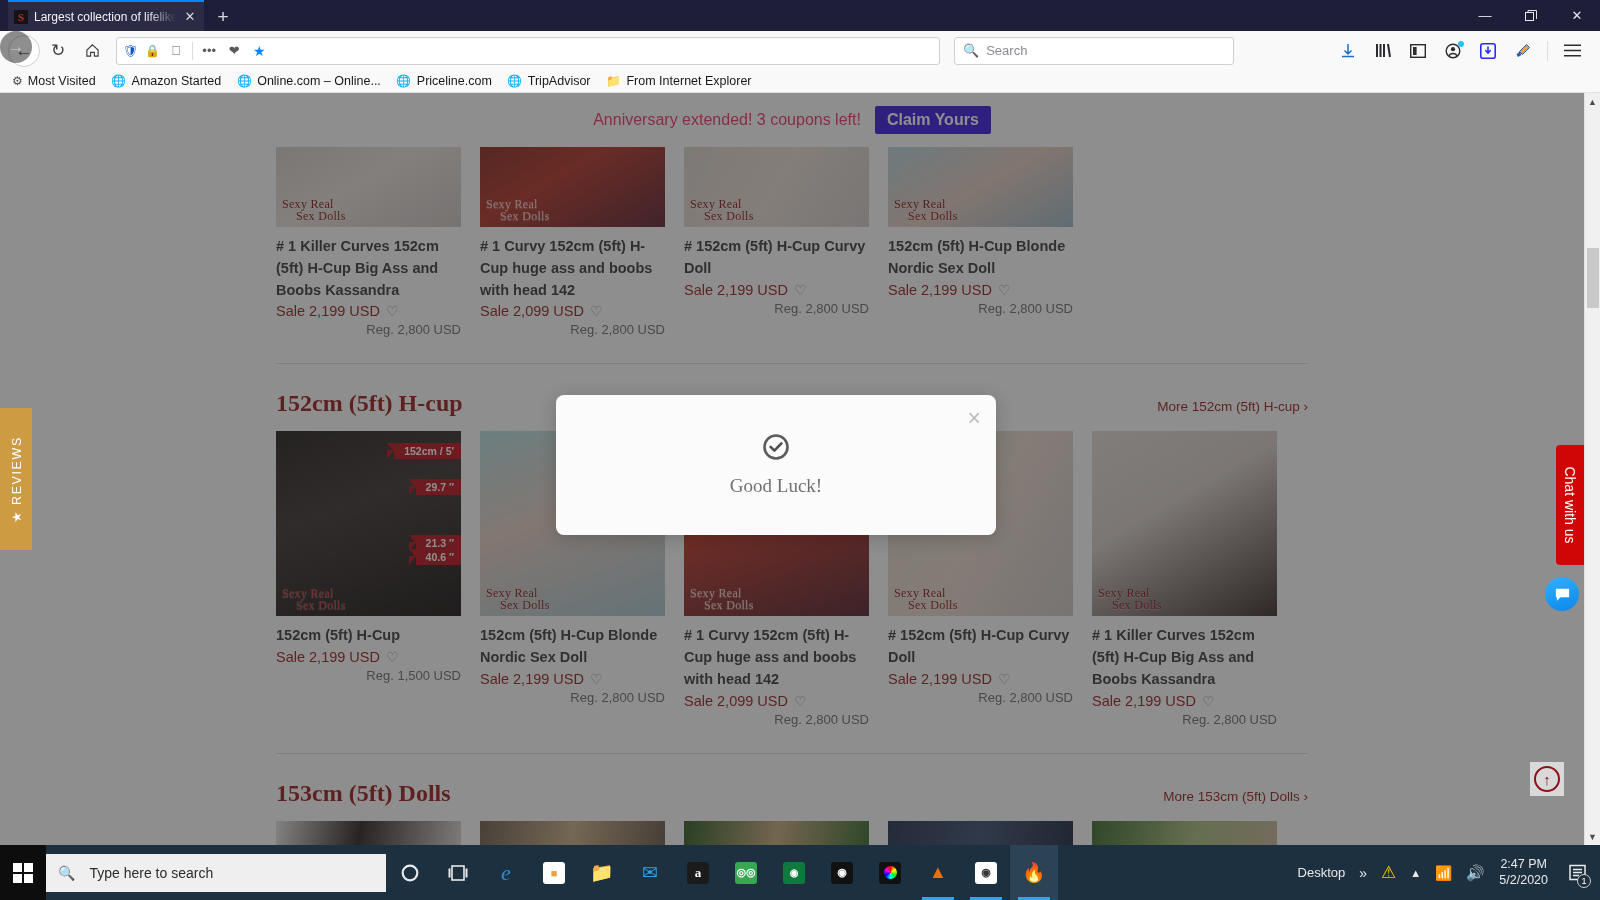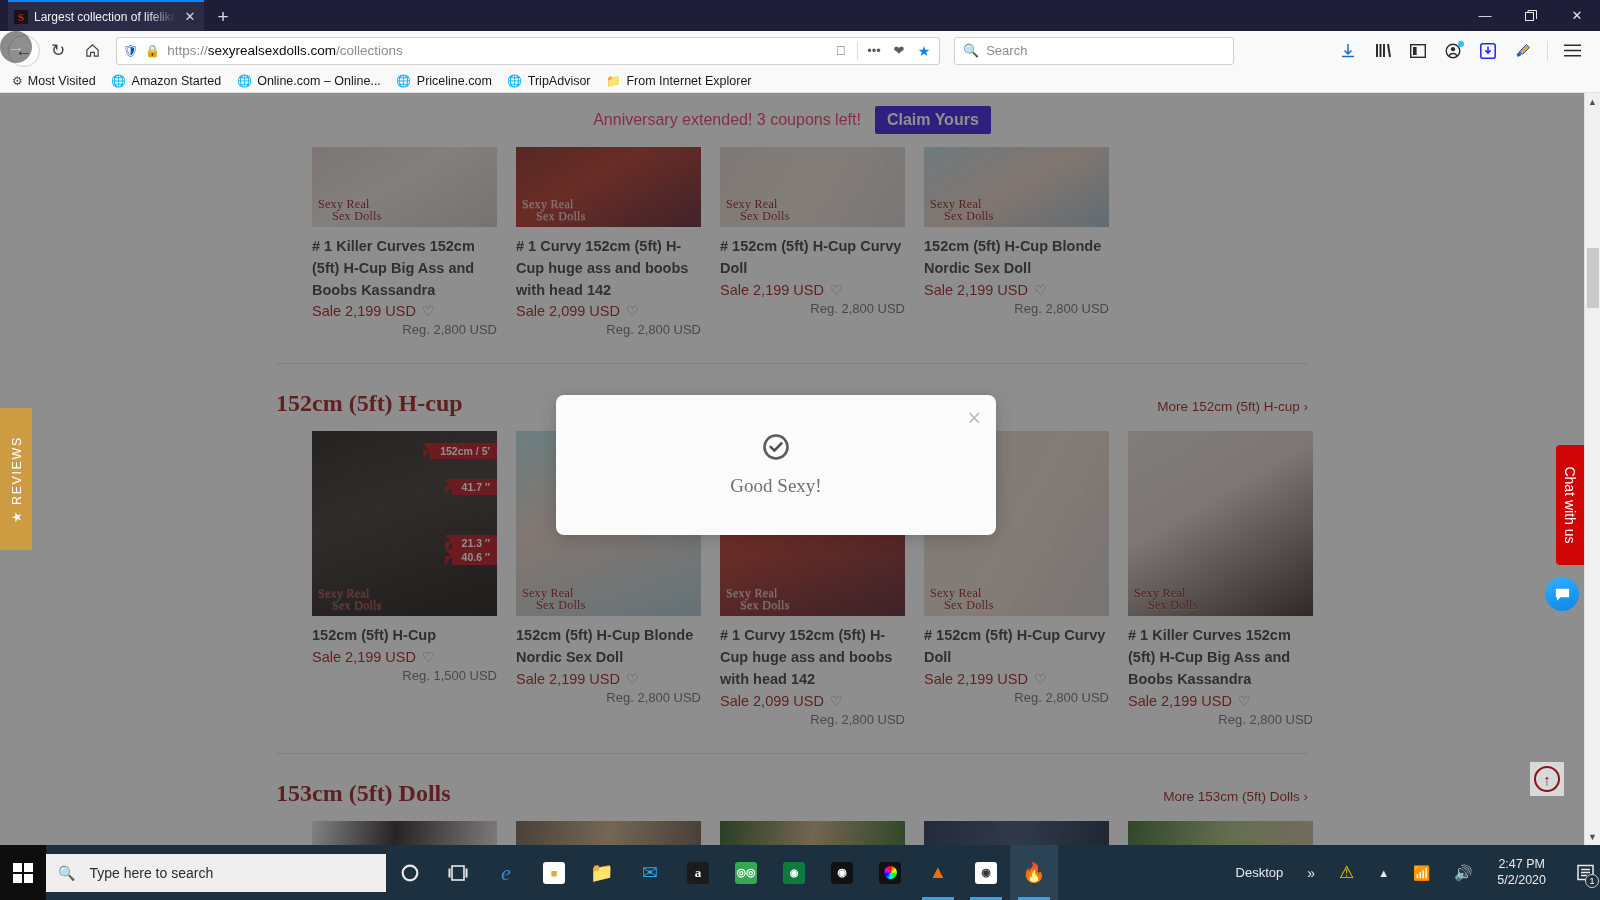--- a/index.html
+++ b/index.html
@@ -108,21 +108,21 @@
   }
   .promo-text { color:#f0356a; font-size:16px; }
   .promo-btn {
     background:#3a1ae0; color:#fff; font-size:16px; font-weight:bold;
     padding:5px 12px; border-radius:2px;
   }
 
   .content { position:relative; padding:0 276px; }
 
   
-  .grid { display:grid; grid-template-columns:repeat(5, 185px); column-gap:19px;margin-left:36px; }
+  .grid { display:grid; grid-template-columns:repeat(5, 185px); column-gap:19px; }
   .cell { width:185px; }
   .thumb { width:185px; height:185px; position:relative; overflow:hidden; background:#cfcfcf; }
   .thumb .wm {
     position:absolute; left:6px; bottom:5px;
     font-family:"Liberation Serif", serif; line-height:1.0;
     color:#8e1216; font-size:12px; letter-spacing:.3px; text-shadow:0 1px 1px rgba(255,255,255,.4);
   }
   .thumb .wm i { font-style:normal; display:block; }
   .thumb .wm .l2 { margin-left:14px; }
   .ptitle { font-size:14.5px; line-height:1.5; color:#3c3c3c; font-weight:bold; margin-top:9px; }
@@ -209,21 +209,21 @@
   }
   .tasks { display:flex; align-items:center; height:55px; }
   .task {
     width:48px; height:55px; display:flex; align-items:center; justify-content:center;
     position:relative;
   }
   .task.active { background:#2c4356; }
   .task.active::after, .task.running::after {
     content:""; position:absolute; bottom:0; left:8px; right:8px; height:3px; background:#3aa0e8;
   }
-  .tray { margin-left:auto; display:flex; align-items:center; gap:24px; color:#e9e9e9; font-size:12.5px; }
+  .tray { margin-left:auto; display:flex; align-items:center; gap:14px; padding-right:8px; color:#e9e9e9; font-size:12.5px; }
   .tray .desk { font-size:13px; }
   .clock { text-align:center; line-height:1.25; font-size:12.5px; }
   .notif { width:30px; height:55px; display:flex; align-items:center; justify-content:center; position:relative; }
   .notif .badge {
     position:absolute; right:1px; bottom:12px; width:14px; height:14px; border-radius:50%;
     background:#1d3040; border:1px solid #cfcfcf; color:#fff; font-size:9px;
     display:flex; align-items:center; justify-content:center;
   }
   .icon-sq { width:22px; height:22px; border-radius:3px; display:flex; align-items:center;
     justify-content:center; font-size:13px; font-weight:bold; color:#fff; }
@@ -258,21 +258,20 @@
     <div class="navbtn">↻</div>
     <div class="navbtn">
       <svg width="15" height="15" viewBox="0 0 16 16">
           <path d="M8 2 L14 7.5 V14 H10 V10 H6 V14 H2 V7.5 Z" fill="none" stroke="#3b3b41" stroke-width="1.2"></path>
         </svg>
     </div>
 
     <div class="urlbar">
       <span class="shield">🛡</span>
       <span class="lock">🔒</span>
-      <span class="urltext">https://<b>sexyrealsexdolls.com</b><span>/collections</span></span>
       <span class="urlicon">⎕</span>
       <span class="urlsep"></span>
       <span class="urlicon">•••</span>
       <span class="urlicon">❤</span>
       <span class="urlicon star">★</span>
     </div>
 
     <div class="searchbar">
       <span>🔍</span>
       <span>Search</span>
@@ -432,21 +431,21 @@
 
         <div class="sec-head">
           <div class="sec-title">152cm (5ft) H-cup</div>
           <div class="sec-more">More 152cm (5ft) H-cup ›</div>
         </div>
 
         <div class="grid">
           <div class="cell">
             <div class="thumb" style="background:linear-gradient(160deg,#241f1e 0%,#3a322f 40%,#191514 100%);">
               <div class="meas" style="top:12px;">152cm / 5′</div>
-              <div class="meas" style="top:48px;">41.7 ″</div>
+              <div class="meas" style="top:48px;">29.7 ″</div>
               <div class="meas" style="top:104px;">21.3 ″</div>
               <div class="meas" style="top:118px;">40.6 ″</div>
               <div class="wm" style="color:#c7363c;">
                 <i>Sexy Real</i>
                 <i class="l2">Sex Dolls</i>
               </div>
             </div>
             <div class="ptitle">152cm (5ft) H-Cup</div>
             <div class="psale">
               <span>Sale 2,199 USD</span>
@@ -545,21 +544,21 @@
       <div class="dim"></div>
 
       <div class="modal">
         <div class="modal-close">×</div>
         <div>
           <svg width="28" height="28" viewBox="0 0 28 28">
             <circle cx="14" cy="14" r="11.5" fill="none" stroke="#5c5c5c" stroke-width="2.6"></circle>
             <path d="M8.6 13.8 L12.4 17.6 L19.4 10.4" fill="none" stroke="#4e4e4e" stroke-width="2.6" stroke-linecap="round" stroke-linejoin="round"></path>
           </svg>
         </div>
-        <div class="modal-text">Good Sexy!</div>
+        <div class="modal-text">Good Luck!</div>
       </div>
 
       <div class="reviews-tab">
         <span>★ REVIEWS</span>
       </div>
 
       <div class="chat-tab">
         <span>Chat with us</span>
       </div>
       <div class="chat-bubble">

